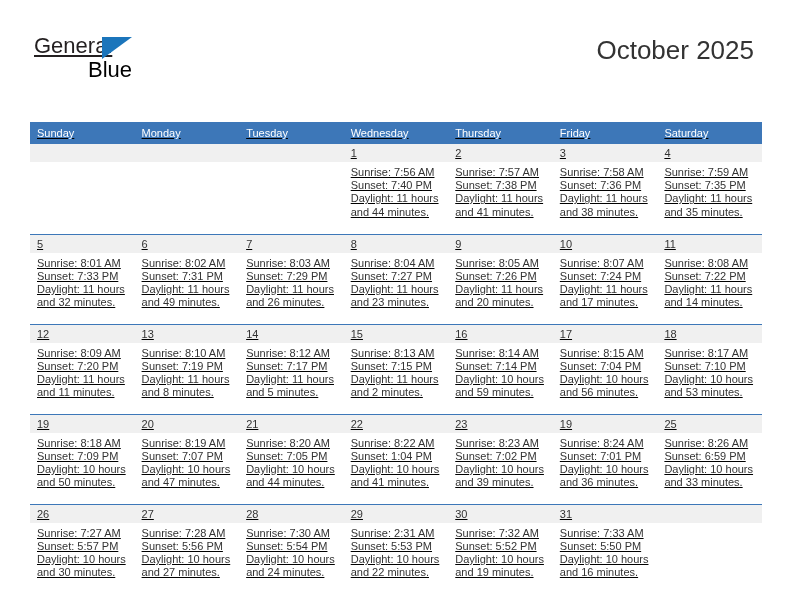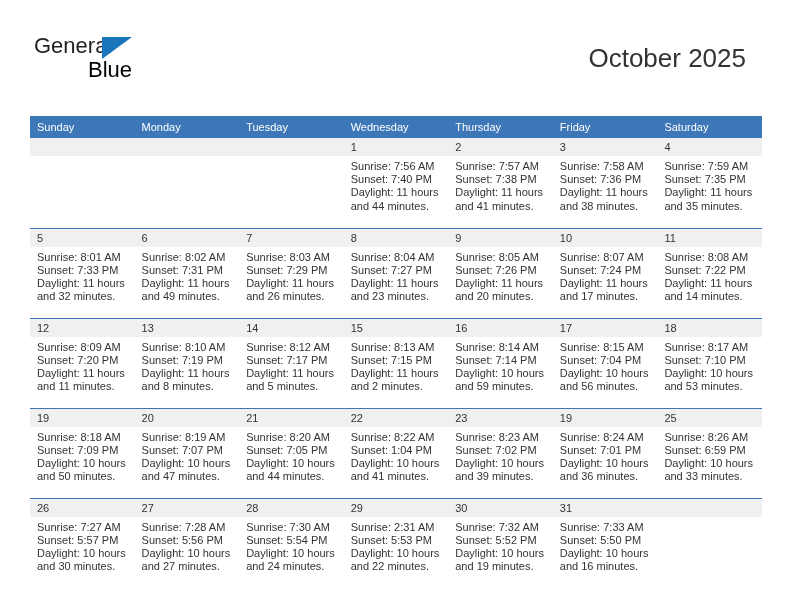--- a/index.html
+++ b/index.html
@@ -28,20 +28,21 @@
     left: 34px; top: 34px;
     width: 210px; height: 56px;
   }
   .logo-general {
     position: absolute;
     left: 0; top: 0;
     font-size: 22px;
     color: #231f20;
     letter-spacing: 0px;
     line-height: 24px;
+    text-decoration: underline;
   }
   .logo-triangle {
     position: absolute;
     left: 68px; top: 3px;
     width: 0; height: 0;
     border-left: 30px solid #1b75bb;
     border-bottom: 22px solid transparent;
   }
   .logo-blue {
     position: absolute;
@@ -53,36 +54,37 @@
   .title-block {
     position: absolute;
     right: 34px; top: 30px;
     text-align: right;
   }
   .month-title {
     font-size: 26px;
     color: #333333;
     font-weight: normal;
     line-height: 32px;
-    margin: 12px;
+    margin: 4px;
   }
   .location {
     font-size: 13px;
     color: #333333;
     line-height: 18px;
     margin-top: 6px;
   }
 
   
   .cal {
     position: absolute;
-    left: 30px; top: 116px;
+    left: 30px; top: 122px;
     width: 732px;
     border-collapse: collapse;
     table-layout: fixed;
+    text-decoration: underline;
   }
   .cal th {
     background: #3d77b8;
     color: #ffffff;
     font-size: 11px;
     font-weight: normal;
     text-align: left;
     padding: 5px 0 5px 7px;
     height: 20px;
     border: none;

